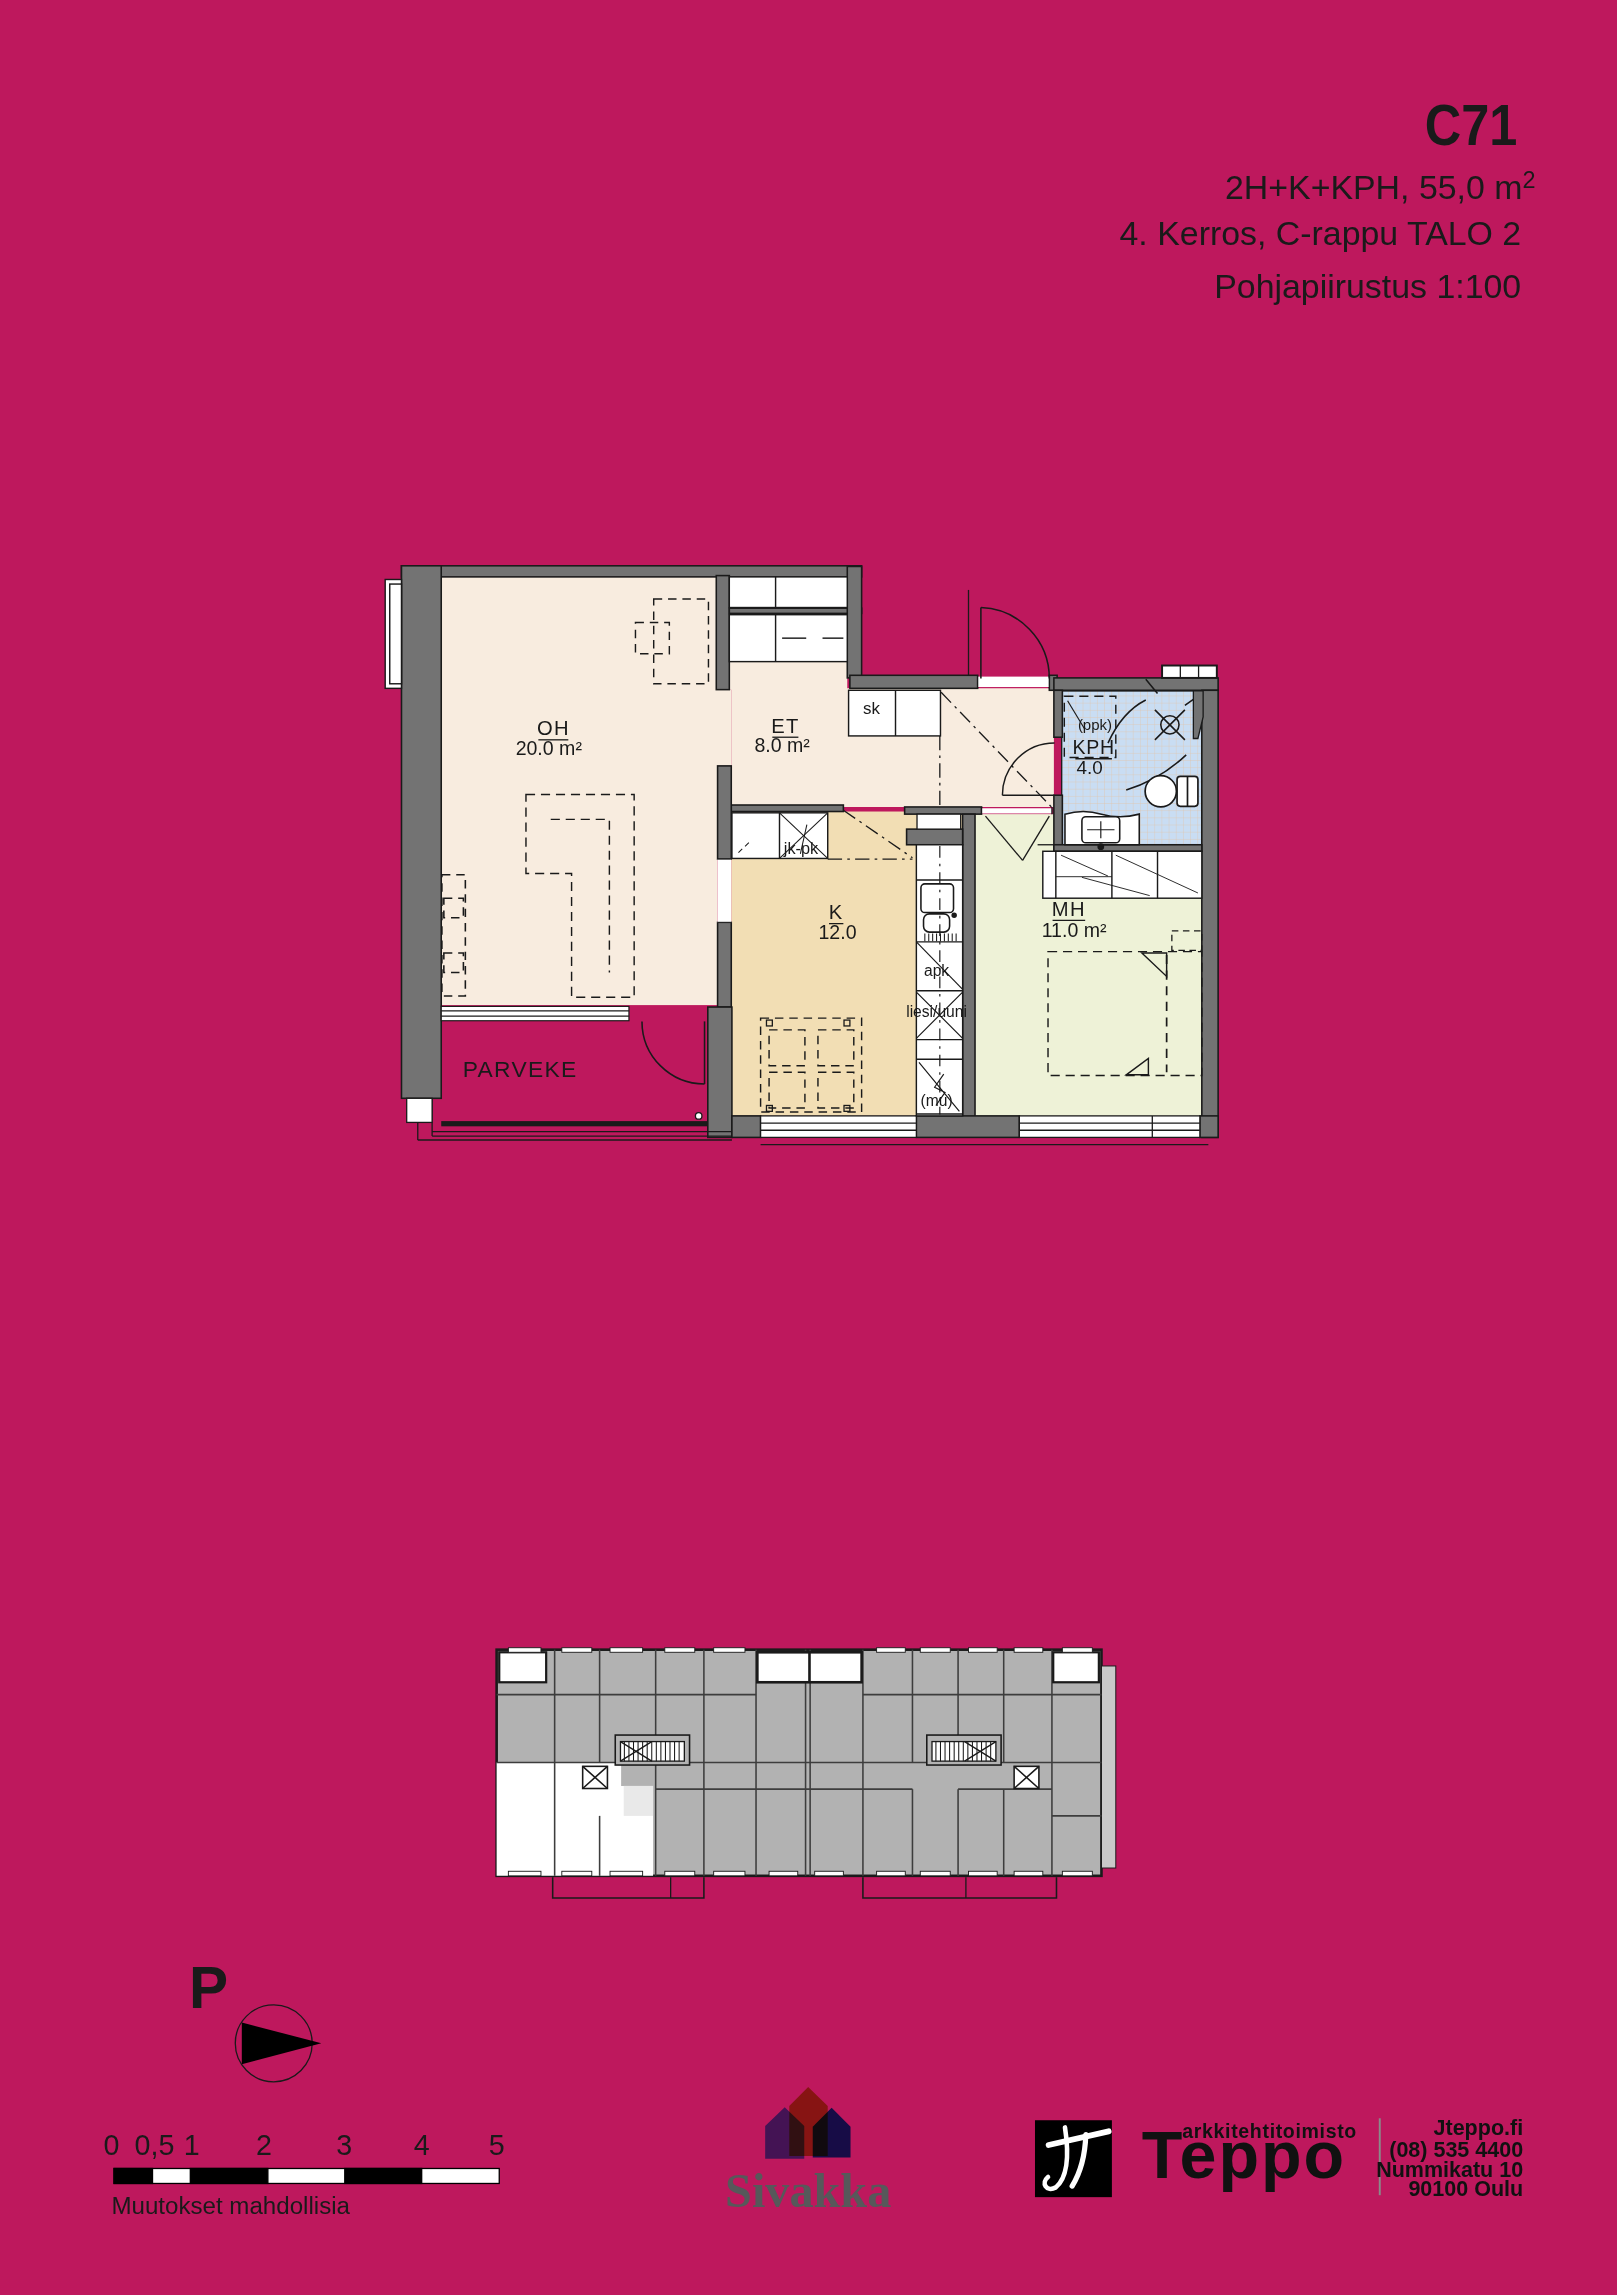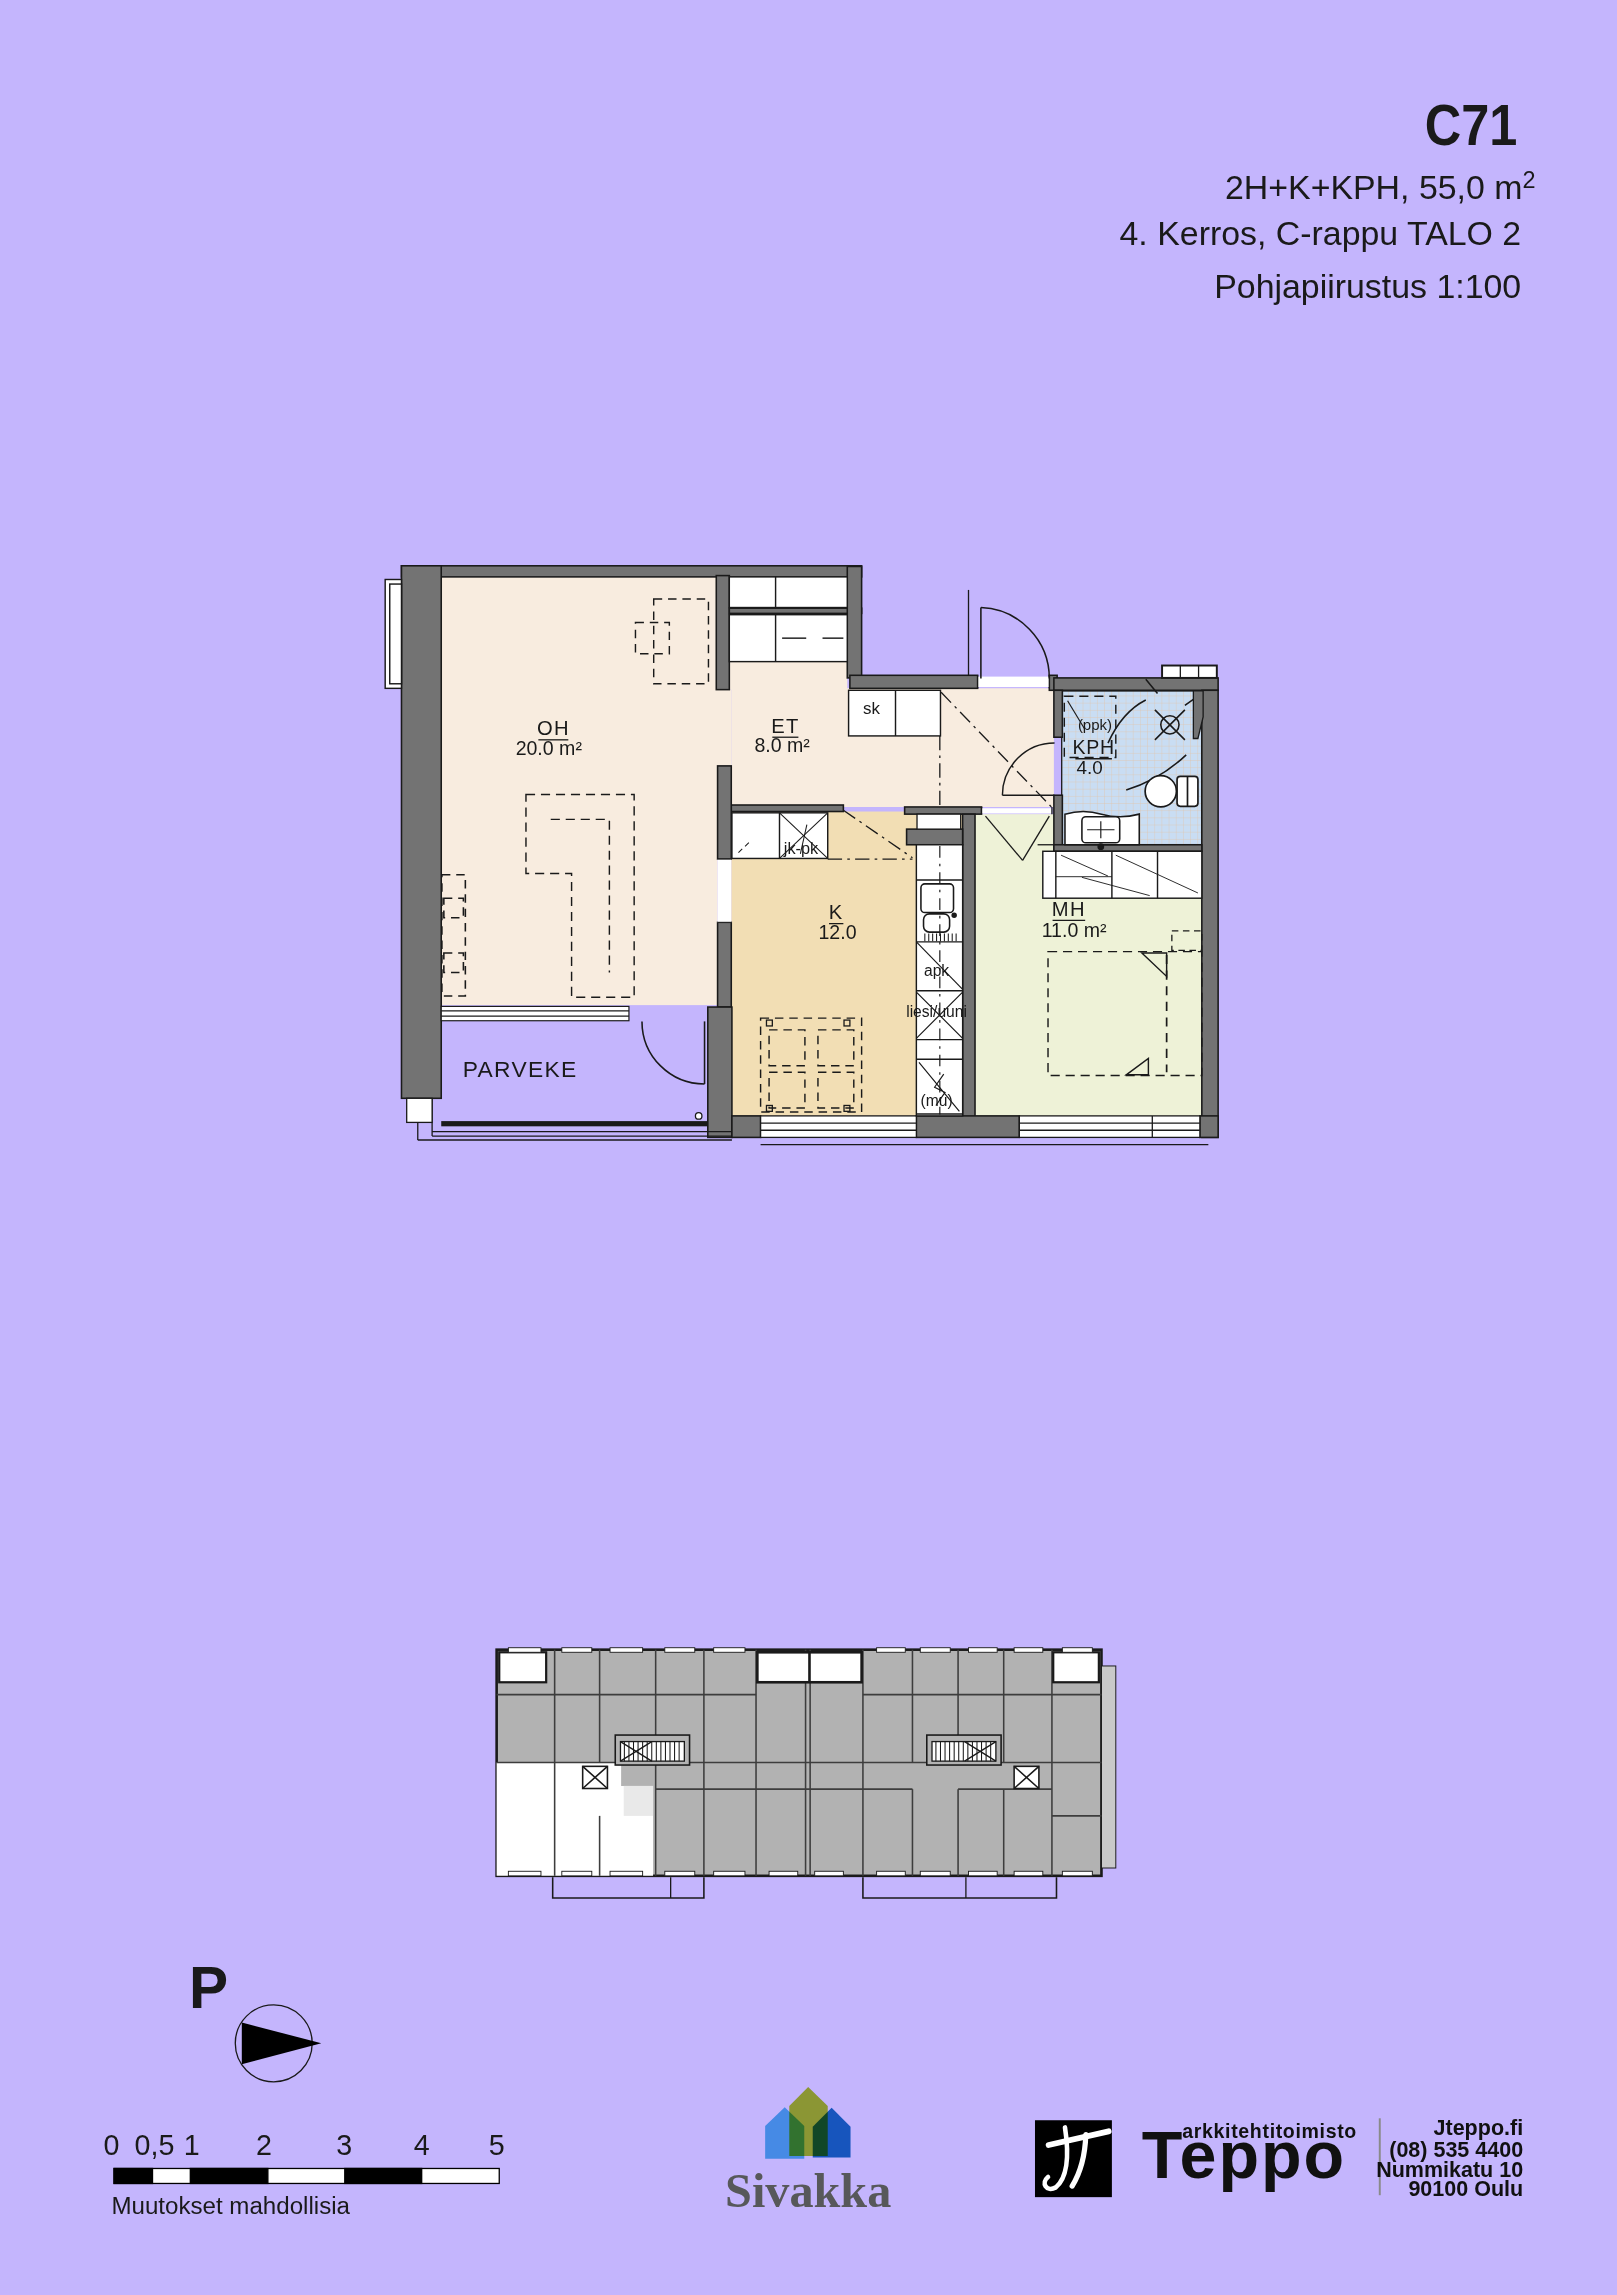--- a/index.html
+++ b/index.html
@@ -1,16 +1,16 @@
 <!DOCTYPE html>
 <html style="font-size:10.4px"><head>
 <meta charset="utf-8">
 <style>
   html,body{margin:0;padding:0;background:#ffffff;}
-  #page{position:relative;width:1617px;height:2295px;background:#c4b5fd;overflow:hidden;
+  #page{position:relative;width:1617px;height:2295px;background:#be185d;overflow:hidden;
         font-family:"Liberation Sans", sans-serif;}
   svg{position:absolute;left:0;top:0;}
 </style>
 </head>
 <body>
 <div id="page">
 <svg width="1617" height="2295" viewBox="0 0 2481 3521">
 
 <defs>
 <pattern id="tile" width="11" height="11" patternUnits="userSpaceOnUse">

